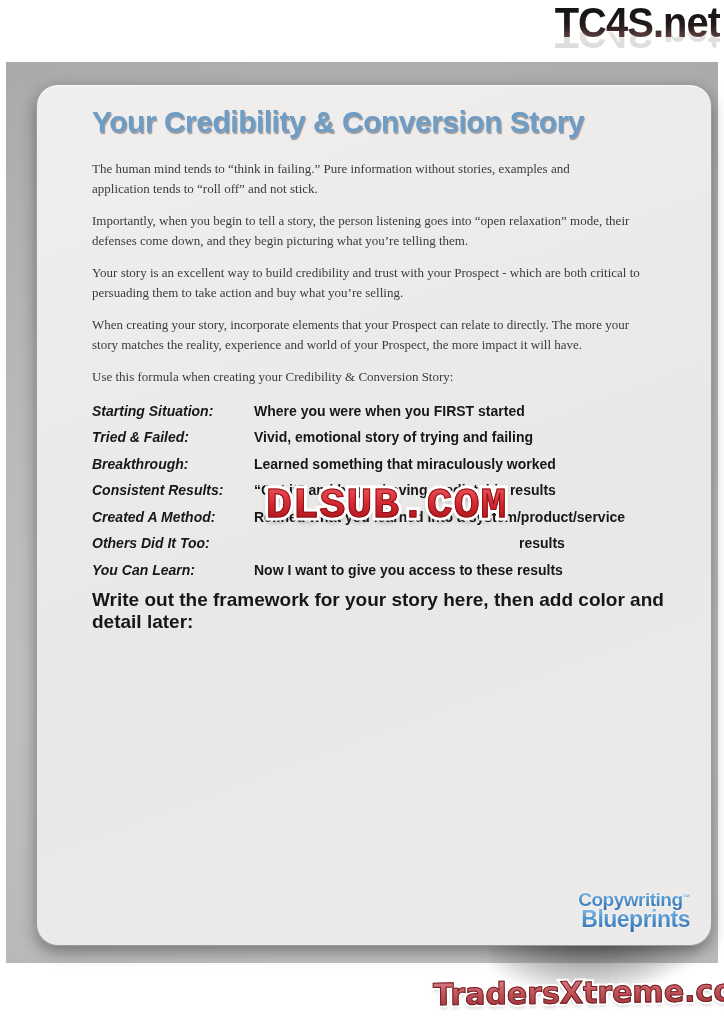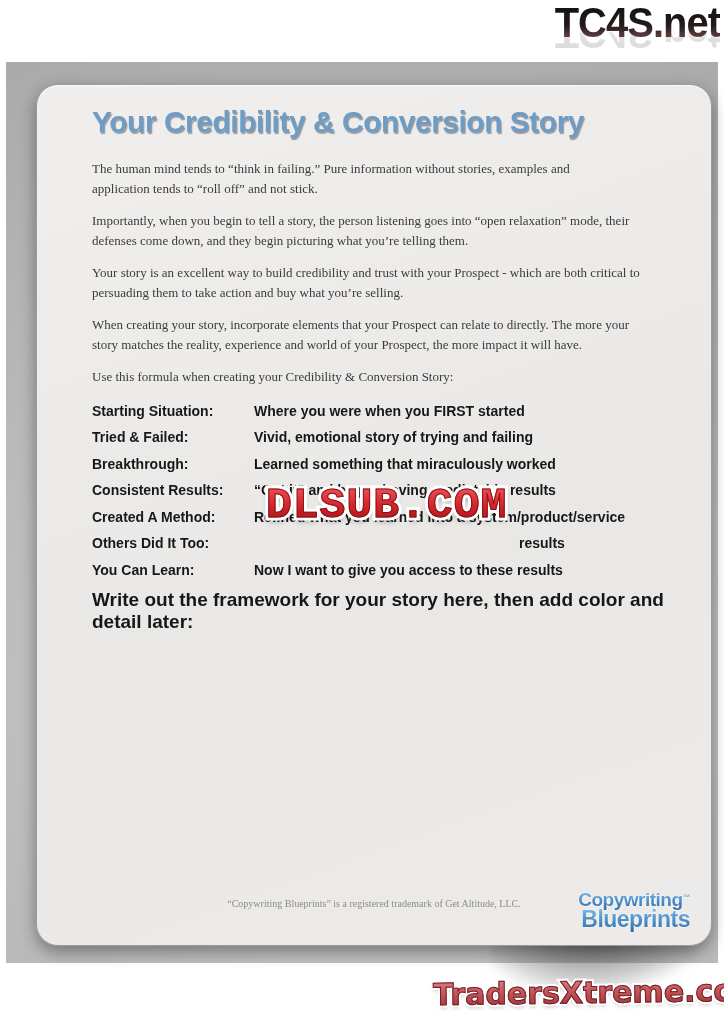--- a/index.html
+++ b/index.html
@@ -59,21 +59,21 @@
 
   .para {
     font-family:"Liberation Serif", serif;
     font-size:13px; line-height:19.5px; color:#3b3b3b;
     white-space:pre-line;
     margin-bottom:13px;
   }
   .para.intro-formula { margin-bottom:17px; }
 
   .f-row { margin-bottom:11.5px; font-size:14px; font-weight:bold; color:#171717; line-height:15px; }
-  .f-term { display:inline-block; width:162px; vertical-align:top; }
+  .f-term { display:inline-block; width:162px; vertical-align:top;font-style:italic; }
   .f-def  { display:inline-block; vertical-align:top; }
   .f-def.occluded { margin-left:265px;text-align:center; }
 
   .write-prompt {
     font-size:19px; font-weight:bold; color:#171717;
   }
 
   .trademark {
     position:absolute; left:0; right:0; bottom:36px;
     text-align:center;
@@ -166,21 +166,20 @@
         <span class="f-term">Others Did It Too:</span><span class="f-def occluded">results</span>
       </div>
       <div class="f-row">
         <span class="f-term">You Can Learn:</span><span class="f-def">Now I want to give you access to these results</span>
       </div>
     </div>
 
     <div class="write-prompt">Write out the framework for your story here, then add color and detail later:</div>
   </div>
 
-  <div class="trademark">“Copywriting Blueprints” is a registered trademark of Get Altitude, LLC.</div>
 
   <div class="brand">
     <div>
       <span class="brand-l1">Copywriting</span><span class="brand-l1 brand-tm">™</span>
     </div>
     <div>
       <span class="brand-l2">Blueprints</span>
     </div>
   </div>
 </div>

